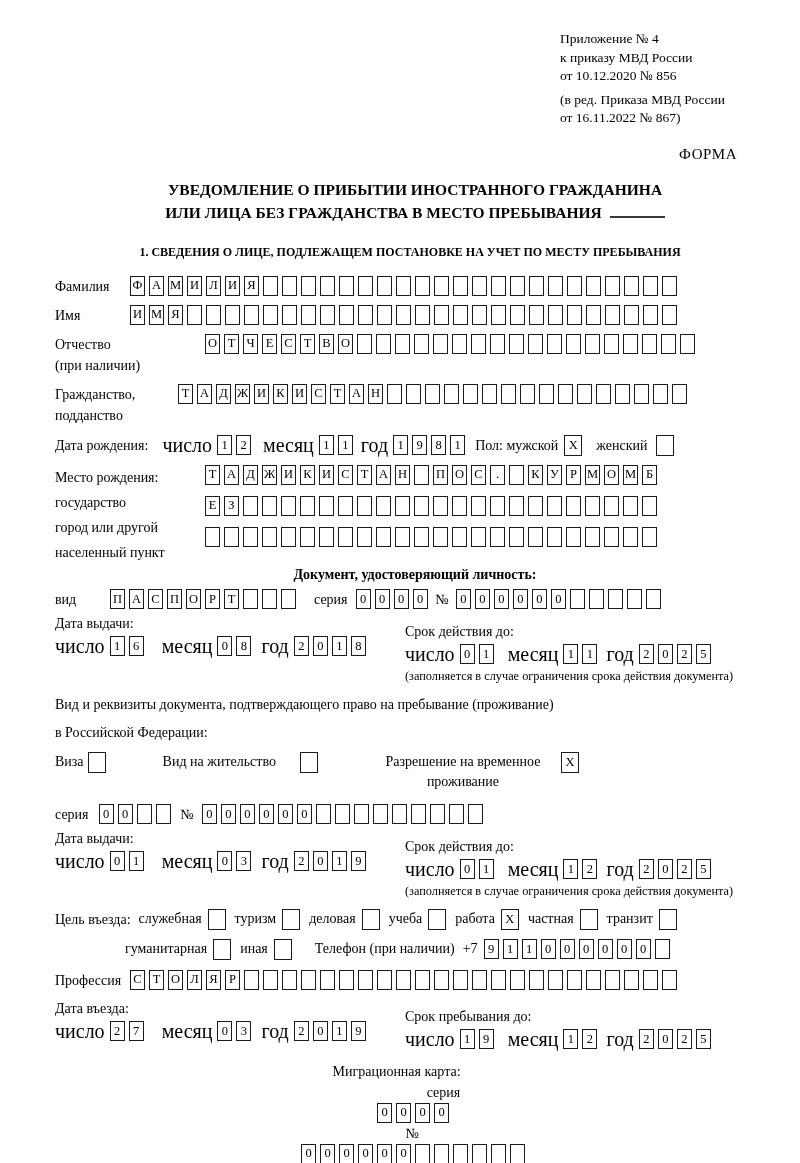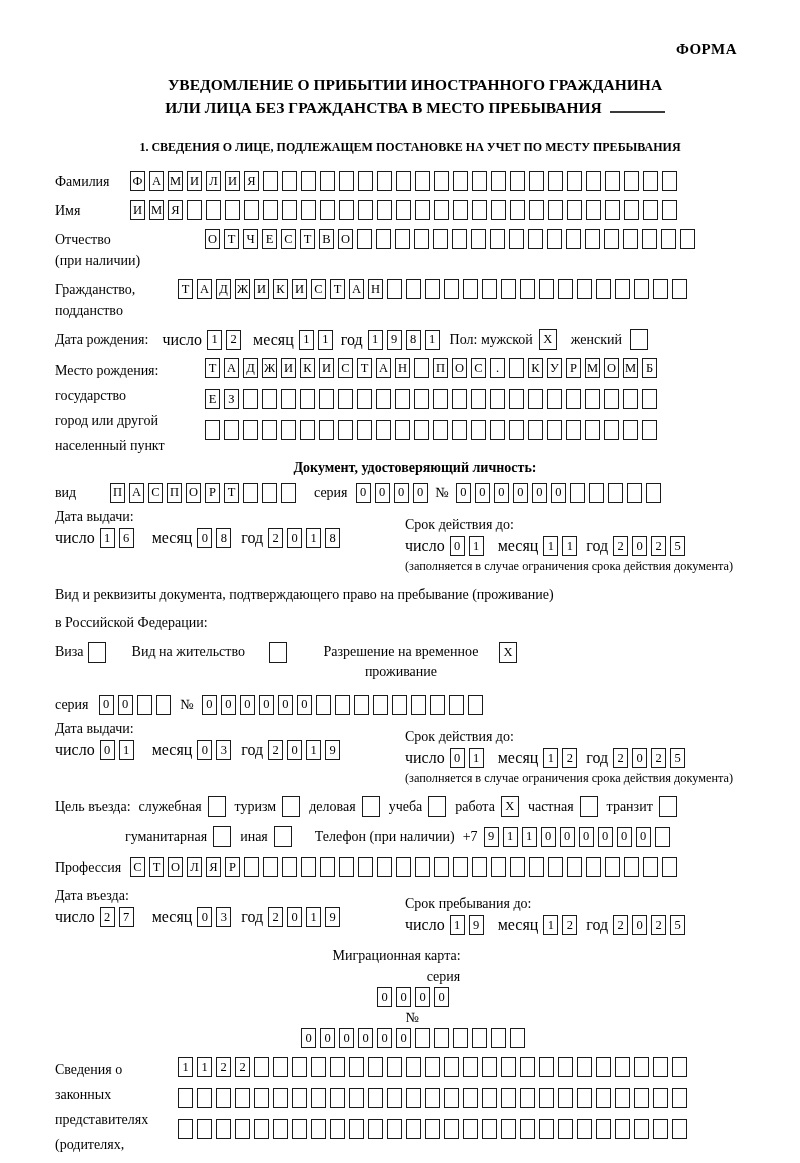--- a/index.html
+++ b/index.html
@@ -7,21 +7,21 @@
   body {
     width:800px; height:1163px;
     font-family:"Liberation Serif","DejaVu Serif",serif;
     color:#000;
   }
   .page { width:800px; height:1163px; padding:30px 25px 0 55px; overflow:hidden; }
 
   
   .appendix { margin-left:505px; font-size:13.5px; line-height:18.5px; }
   .appendix .gap { margin-top:5px; }
-  .form-label { text-align:right; padding-right:38px; font-weight:bold; font-size:15px; margin-top:11px; letter-spacing:.5px; }
+  .form-label { text-align:right; padding-right:38px; font-weight:normal; font-size:15px; margin-top:18px; letter-spacing:.5px; }
 
   
   .title { text-align:center; font-weight:bold; font-size:15.5px; line-height:23px; margin-top:15px; }
   .title-underline { display:inline-block; width:55px; border-bottom:2px solid #3a3a3a; height:14px; margin-left:8px; }
   .section-heading { text-align:center; font-weight:bold; font-size:12px; margin-top:21px; margin-left:-10px; }
 
   
   .row { display:flex; align-items:flex-start; margin-top:8px; }
   .lbl { font-size:14px; line-height:21px; flex:0 0 auto; }
   .lbl .sub { display:block; }
@@ -33,34 +33,34 @@
   }
   .checkbox { width:18px; height:21px; }
 
   .w75  { width:75px; }
   .w123 { width:123px; }
   .w150 { width:150px; }
   .stack .cells { display:flex; margin-bottom:11px; }
 
   
   .dg { display:inline-flex; align-items:center; }
-  .dg .dg-lbl { font-size:16px; margin-right:5px; }
+  .dg .dg-lbl { font-size:20px; margin-right:5px; }
 
   .daterow { display:flex; margin-top:6px; }
   .datecol-left { width:350px; }
   .datecol-right { flex:1;margin-top:8px; }
   .date-header { font-size:14px; text-align:left; width:300px; }
   .datecol-right .date-header { width:330px; }
   .date-vals { display:flex; align-items:center; margin-top:3px; }
   .date-note { font-size:12.3px; margin-top:3px; white-space:nowrap; }
 
   .intro { font-size:14px; line-height:22px; margin-top:10px; }
 
   
-  .res-row { display:flex; align-items:flex-start; margin-top:8px; }
+  .res-row { display:flex; align-items:flex-start; margin-top:8px;gap:31px; }
   .res-opt { display:flex; align-items:flex-start; }
   .res-label { font-size:14px; line-height:20px; }
   .res-label.center { text-align:center; }
   .res-opt .checkbox { margin-left:8px; }
   .rw175 { width:180px; }
   .rw185 { width:185px; }
 
   
   .opts { display:inline-flex; align-items:center; flex-wrap:nowrap; }
   .opt { display:inline-flex; align-items:center; margin-right:9px; }
@@ -68,20 +68,31 @@
   .opt .cell { margin-right:0; }
 
   .phone-label { font-size:14px; margin:0 8px 0 14px; }
   .phone-prefix { font-size:14px; margin-right:6px; }
 </style>
 </head>
 <body>
 
 <div class="page">
 
+  <div class="appendix">
+    <div>
+        <div>Приложение № 4</div>
+        <div>к приказу МВД России</div>
+        <div>от 10.12.2020 № 856</div>
+      </div>
+    <div class="gap">
+        <div>(в ред. Приказа МВД России</div>
+        <div>от 16.11.2022 № 867)</div>
+      </div>
+  </div>
 
   <div class="form-label">ФОРМА</div>
 
   <div class="title">
     <div>УВЕДОМЛЕНИЕ О ПРИБЫТИИ ИНОСТРАННОГО ГРАЖДАНИНА</div>
     <div><span>ИЛИ ЛИЦА БЕЗ ГРАЖДАНСТВА В МЕСТО ПРЕБЫВАНИЯ</span><span class="title-underline"></span></div>
   </div>
 
   <div class="section-heading">1. СВЕДЕНИЯ О ЛИЦЕ, ПОДЛЕЖАЩЕМ ПОСТАНОВКЕ НА УЧЕТ ПО МЕСТУ ПРЕБЫВАНИЯ</div>
 

